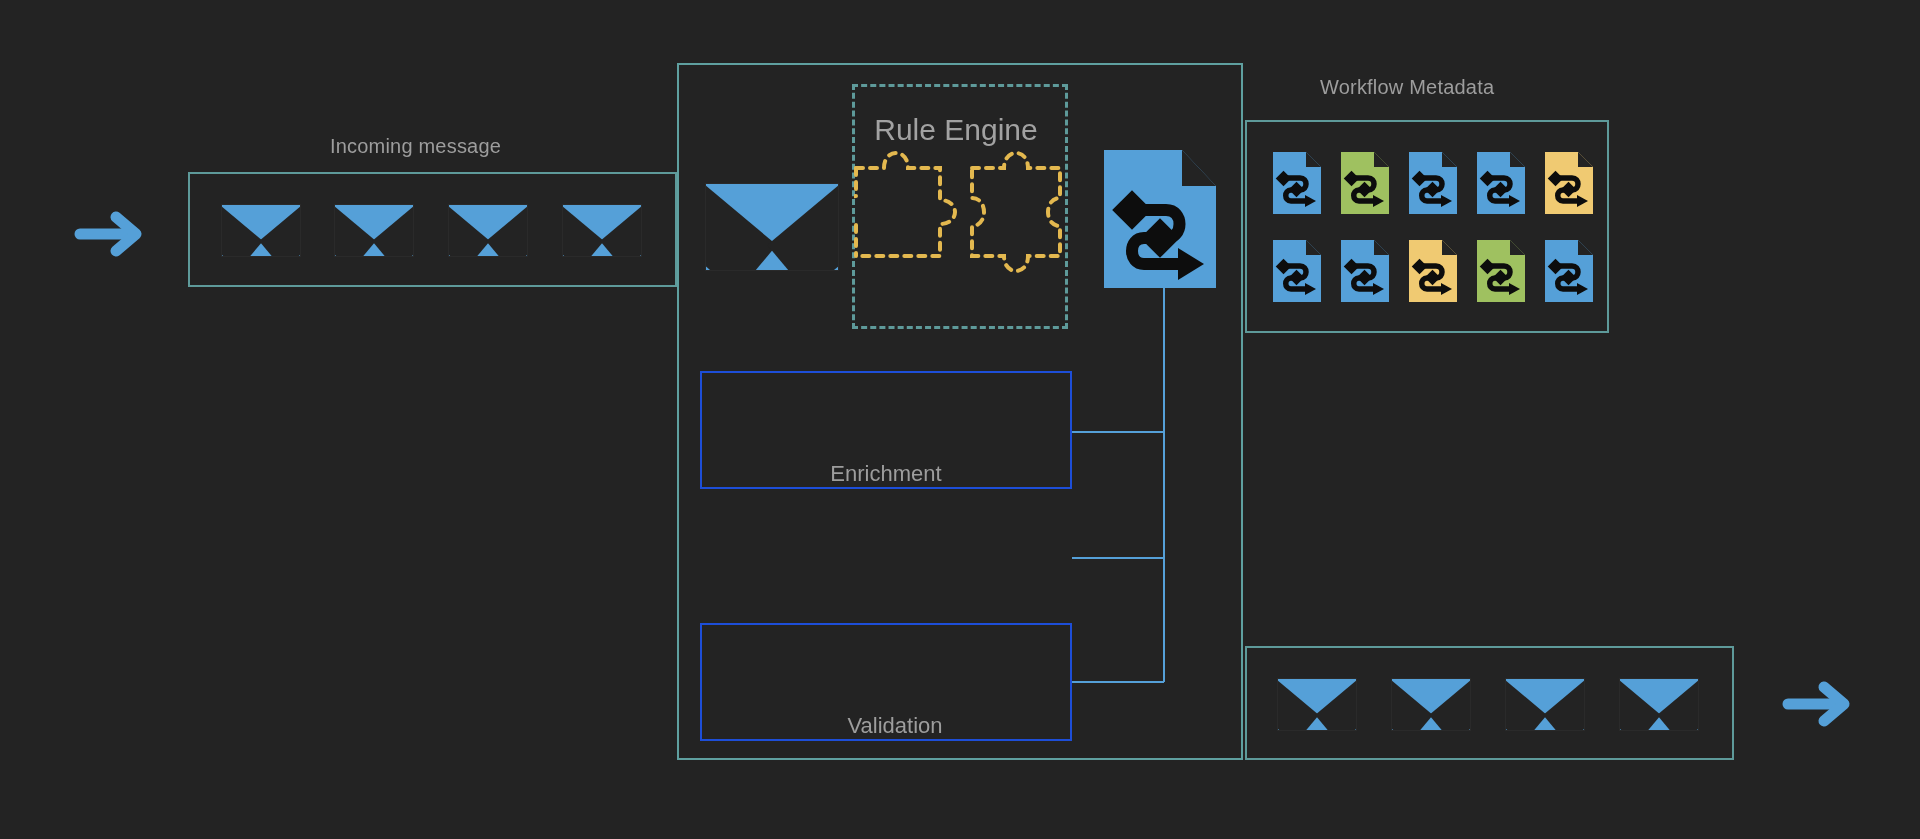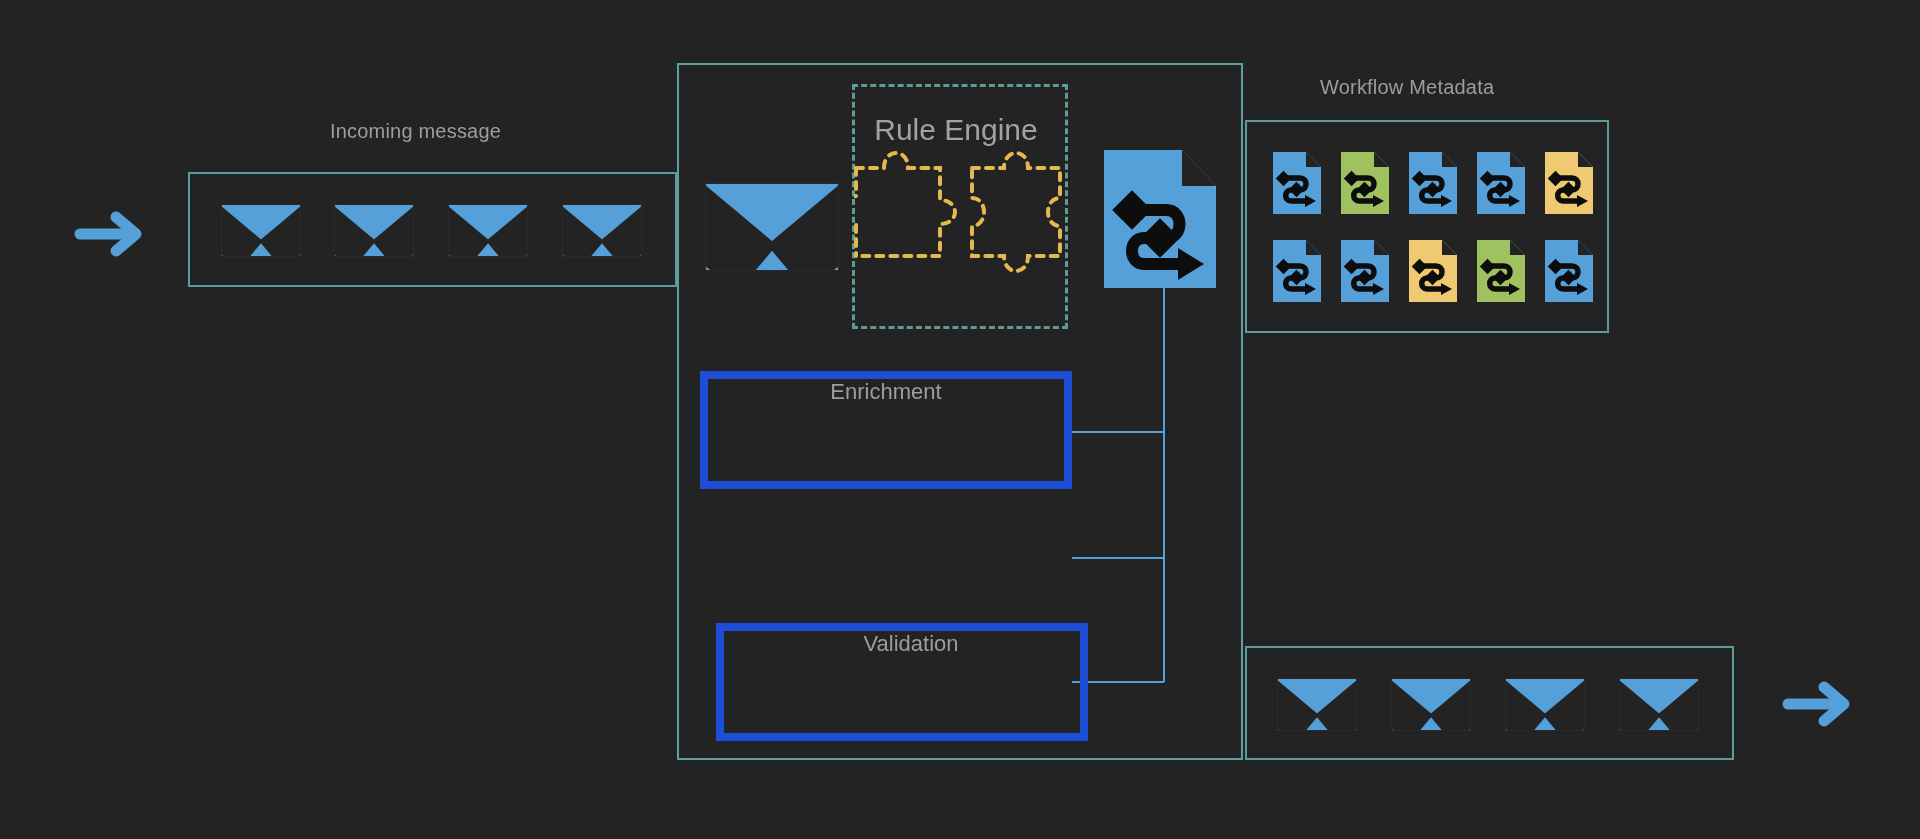--- a/index.html
+++ b/index.html
@@ -83,24 +83,24 @@
     left: 0; right: 8px;
     top: 26px;
     text-align: center;
     font-size: 30px;
     color: #a2a2a2;
   }
 
   
   .proc-box {
     position: absolute;
-    border: 8px solid #1d4ed8;
+    border: 2px solid #1d4ed8;
     box-sizing: border-box;
     display: flex;
-    align-items: flex-start;
+    align-items: flex-end;
     justify-content: center;
   }
   .proc-label {
     font-size: 22px;
     color: #9d9d9d;
   }
 
   
   .conn-h {
     position: absolute;
@@ -131,21 +131,21 @@
 
   <div class="arrow" style="left:72px; top:205px; width:76px; height:58px;">
     <svg viewBox="0 0 76 58">
       <g fill="none" stroke="#55a0d8" stroke-width="11" stroke-linecap="round" stroke-linejoin="round">
         <line x1="8" y1="29" x2="58" y2="29"></line>
         <polyline points="44,12 64,29 44,46"></polyline>
       </g>
     </svg>
   </div>
 
-  <div class="label" style="left:330px; top:120px;">Incoming message</div>
+  <div class="label" style="left:330px; top:135px;">Incoming message</div>
 
   <div class="panel" style="left:188px; top:172px; width:489px; height:115px;"></div>
 
   <div class="env" style="left:221px; top:204px; width:80px; height:53px;"></div>
   <div class="env" style="left:334px; top:204px; width:80px; height:53px;"></div>
   <div class="env" style="left:448px; top:204px; width:80px; height:53px;"></div>
   <div class="env" style="left:562px; top:204px; width:80px; height:53px;"></div>
 
   <div class="panel panel-main" style="left:677px; top:63px; width:566px; height:697px;"></div>
 
@@ -203,21 +203,21 @@
   <div class="conn-v" style="left:1163px; top:288px; width:2px; height:394px;"></div>
   <div class="conn-h" style="left:1072px; top:431px; width:92px; height:2px;"></div>
   <div class="conn-h" style="left:1072px; top:557px; width:92px; height:2px;"></div>
   <div class="conn-h" style="left:1072px; top:681px; width:92px; height:2px;"></div>
 
   <div class="proc-box" style="left:700px; top:371px; width:372px; height:118px;">
     <span class="proc-label">Enrichment</span>
   </div>
 
 
-  <div class="proc-box" style="left:716px; top:623px; width:372px; height:118px;padding-left:18px;">
+  <div class="proc-box" style="left:700px; top:623px; width:372px; height:118px;padding-left:18px;">
     <span class="proc-label">Validation</span>
   </div>
 
   <div class="label" style="left:1320px; top:76px;">Workflow Metadata</div>
 
   <div class="panel" style="left:1245px; top:120px; width:364px; height:213px;"></div>
 
   <div class="doc" style="left:1273px; top:152px;">
     <svg viewBox="0 0 48 62">
         <path d="M0,0 H33 L48,15 V62 H0 Z" fill="#55a0d8"></path>

